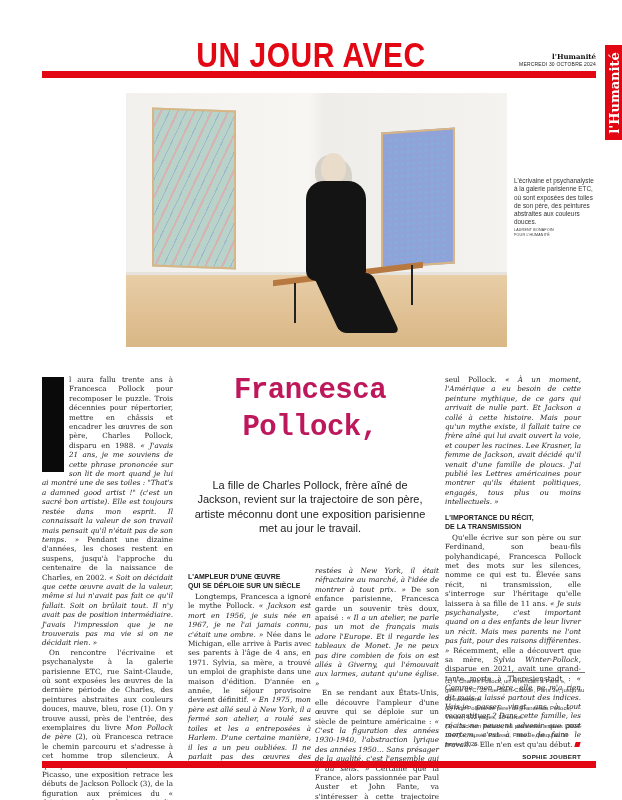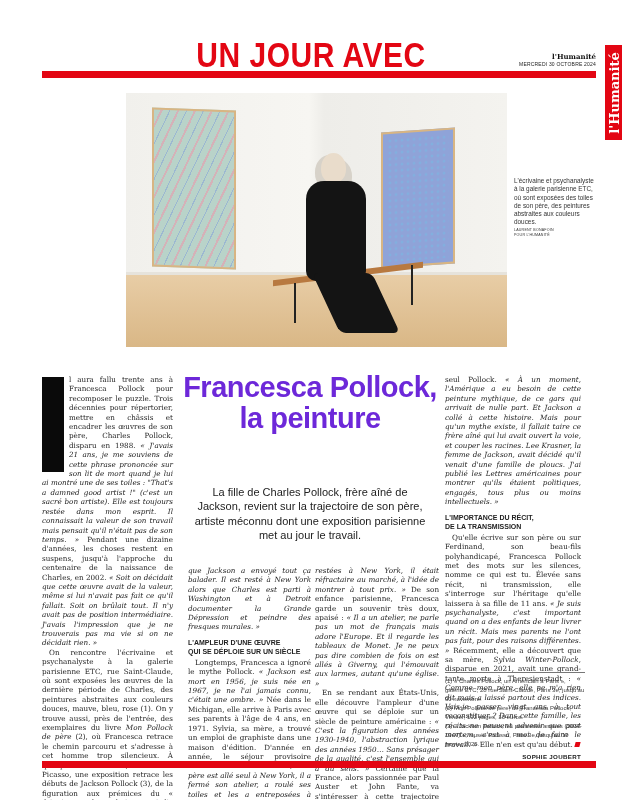--- a/index.html
+++ b/index.html
@@ -30,22 +30,22 @@
   .col { position:absolute; font-size:7.2px; line-height:9.4px; text-align:justify; color:#222; }
   .col p { margin:0; text-indent:7px; }
   .col p.noindent { text-indent:0; }
   .col i { }
   .col1 { left:42px; top:375px; width:131px; }
   .dropcap { float:left; width:22px; height:95px; background:#0a0a0a; margin:2px 5px 0 0; }
   .col2 { left:188px; top:566px; width:123px; }
   .col3 { left:315px; top:566px; width:124px; }
   .col4 { left:445px; top:375px; width:136px; }
   .subhead { font-family:"Liberation Sans", sans-serif; font-weight:bold; font-size:7px; line-height:9px; margin:6px 0 2px 0; text-transform:uppercase; }
-  .title { position:absolute; left:182px; top:372px; width:256px; text-align:center; font-family:Liberation Sans, sans-serif; font-weight:bold; font-size:29px; line-height:31px; color:#6d28d9; letter-spacing:-0.5px; }
-  .standfirst { position:absolute; left:190px; top:478px; width:240px; text-align:center; font-family:"Liberation Sans", sans-serif; font-size:11px; line-height:14.3px; color:#222;margin-top:7px; }
+  .title { position:absolute; left:182px; top:372px; width:256px; text-align:center; font-family:Liberation Mono, monospace; font-weight:bold; font-size:29px; line-height:37px; color:#be185d; letter-spacing:-0.5px; }
+  .standfirst { position:absolute; left:190px; top:478px; width:240px; text-align:center; font-family:"Liberation Sans", sans-serif; font-size:11px; line-height:14.3px; color:#222; }
   .signature { text-align:right; font-family:"Liberation Sans", sans-serif; font-weight:bold; font-size:6.2px; margin-top:3px; letter-spacing:0.3px; }
   .endmark { display:inline-block; width:5px; height:5px; background:#e30613; margin-left:2px; transform:skewX(-15deg); }
   .notes { position:absolute; left:445px; top:672px; width:140px; border-top:0.6px solid #777; padding-top:4px; font-family:"Liberation Sans", sans-serif; font-size:6px; line-height:9px; color:#444; }
   .notes div { margin:0; }
 </style>
 </head>
 <body>
 
 <div class="rubric">UN JOUR AVEC</div>
 <div class="masthead-small">
@@ -76,32 +76,30 @@
 <div class="caption">
   <div>L'écrivaine et psychanalyste à la galerie parisienne ETC, où sont exposées des toiles de son père, des peintures abstraites aux couleurs douces.</div>
   <div class="credit">
     <div>LAURENT BONAFOIN</div>
     <div>POUR L'HUMANITÉ</div>
   </div>
 </div>
 
 <div class="title">
   <div>Francesca Pollock,</div>
-  <div>la peinture</div>
 </div>
 <div class="standfirst">La fille de Charles Pollock, frère aîné de Jackson, revient sur la trajectoire de son père, artiste méconnu dont une exposition parisienne met au jour le travail.</div>
 
 <div class="col col1">
   <div class="dropcap"></div>
   <p class="noindent"><span>l aura fallu trente ans à Francesca Pollock pour recomposer le puzzle. Trois décennies pour répertorier, mettre en châssis et encadrer les œuvres de son père, Charles Pollock, disparu en 1988. </span><i>« J'avais 21 ans, je me souviens de cette phrase prononcée sur son lit de mort quand je lui ai montré une de ses toiles : "That's a damned good artist !" (c'est un sacré bon artiste). Elle est toujours restée dans mon esprit. Il connaissait la valeur de son travail mais pensait qu'il n'était pas de son temps. »</i><span> Pendant une dizaine d'années, les choses restent en suspens, jusqu'à l'approche du centenaire de la naissance de Charles, en 2002. </span><i>« Soit on décidait que cette œuvre avait de la valeur, même si lui n'avait pas fait ce qu'il fallait. Soit on brûlait tout. Il n'y avait pas de position intermédiaire. J'avais l'impression que je ne trouverais pas ma vie si on ne décidait rien. »</i></p>
   <p><span>On rencontre l'écrivaine et psychanalyste à la galerie parisienne ETC, rue Saint-Claude, où sont exposées les œuvres de la dernière période de Charles, des peintures abstraites aux couleurs douces, mauve, bleu, rose (1). On y trouve aussi, près de l'entrée, des exemplaires du livre </span><i>Mon Pollock de père</i><span> (2), où Francesca retrace le chemin parcouru et s'adresse à cet homme trop silencieux. À quelques rues de là, au musée Picasso, une exposition retrace les débuts de Jackson Pollock (3), de la figuration aux prémices du « dripping », la technique qui l'a rendu mondialement célèbre. Dans la première salle, quatre œuvres de Charles révèlent une gémellité troublante : </span></p>
 </div>
 
 <div class="col col2">
-  <p class="noindent"><i>que Jackson a envoyé tout ça balader. Il est resté à New York alors que Charles est parti à Washington et à Detroit documenter la Grande Dépression et peindre des fresques murales. »</i></p>
   <div class="subhead">
     <div>L'AMPLEUR D'UNE ŒUVRE</div>
     <div>QUI SE DÉPLOIE SUR UN SIÈCLE</div>
   </div>
   <p><span>Longtemps, Francesca a ignoré le mythe Pollock. </span><i>« Jackson est mort en 1956, je suis née en 1967, je ne l'ai jamais connu, c'était une ombre. »</i><span> Née dans le Michigan, elle arrive à Paris avec ses parents à l'âge de 4 ans, en 1971. Sylvia, sa mère, a trouvé un emploi de graphiste dans une maison d'édition. D'année en année, le séjour provisoire devient définitif. </span><i>« En 1975, mon père est allé seul à New York, il a fermé son atelier, a roulé ses toiles et les a entreposées à Harlem. D'une certaine manière, il les a un peu oubliées. Il ne parlait pas des œuvres des années 1950-1960</i></p>
 </div>
 
 <div class="col col3">
   <p class="noindent"><i>restées à New York, il était réfractaire au marché, à l'idée de montrer à tout prix. »</i><span> De son enfance parisienne, Francesca garde un souvenir très doux, apaisé : </span><i>« Il a un atelier, ne parle pas un mot de français mais adore l'Europe. Et il regarde les tableaux de Monet. Je ne peux pas dire combien de fois on est allés à Giverny, qui l'émouvait aux larmes, autant qu'une église. »</i></p>
   <p><span>En se rendant aux États-Unis, elle découvre l'ampleur d'une œuvre qui se déploie sur un siècle de peinture américaine : </span><i>« C'est la figuration des années 1930-1940, l'abstraction lyrique des années 1950… Sans présager de la qualité, c'est l'ensemble qui a du sens. »</i><span> Certaine que la France, alors passionnée par Paul Auster et John Fante, va s'intéresser à cette trajectoire américaine, elle ramène tout à Paris. Mais personne ne veut la voir, il n'y a de place que pour un</span></p>

